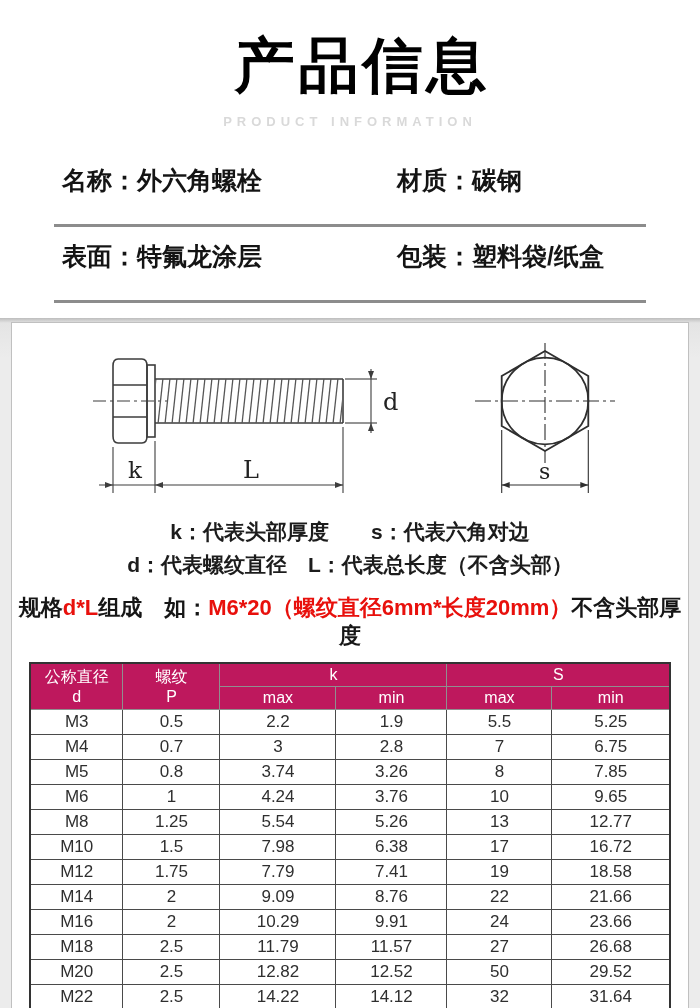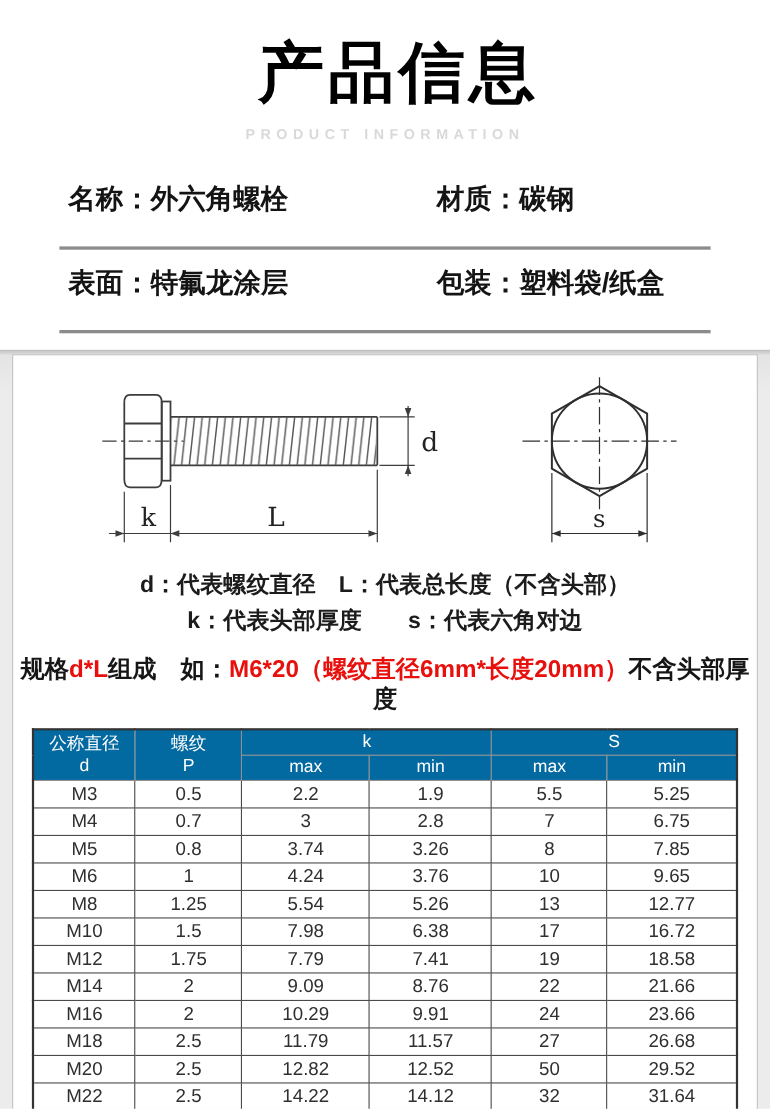--- a/index.html
+++ b/index.html
@@ -81,21 +81,21 @@
   }
   
   table.spec-table {
     width: 642px;
     margin: 12px auto 0 auto;
     border-collapse: collapse;
     table-layout: fixed;
     text-align: center;
   }
   .spec-table th {
-    background: #0369a1;
+    background: #be185d;
     color: #ffffff;
     font-weight: 500;
     font-size: 16px;
     line-height: 1.25;
     border: 1px solid #8f8f8f;
     padding: 1px 0;
   }
   .spec-table tr.subhead th { height: 23px; }
   .spec-table tr.tophead th { height: 23px; }
   .spec-table td {
@@ -176,22 +176,22 @@
         <line x1="476.7" y1="91" x2="476.7" y2="154" stroke-width="1.1"></line>
         <line x1="563.3" y1="91" x2="563.3" y2="154" stroke-width="1.1"></line>
         <line x1="476.7" y1="146" x2="563.3" y2="146" stroke-width="1.1"></line>
         <polygon points="476.7,146 484.7,143 484.7,149" fill="#2f2f2f" stroke="none"></polygon>
         <polygon points="563.3,146 555.3,143 555.3,149" fill="#2f2f2f" stroke="none"></polygon>
       </g>
       <text x="514" y="140" font-family="DejaVu Serif, serif" font-size="22" fill="#222">s</text>
     </svg>
 
     <div class="legend">
+      <div>k：代表头部厚度　　s：代表六角对边</div>
       <div>d：代表螺纹直径　L：代表总长度（不含头部）</div>
-      <div>k：代表头部厚度　　s：代表六角对边</div>
     </div>
 
     <div class="spec-line">
       <span>规格</span><span class="red">d*L</span><span>组成　如：</span><span class="red">M6*20（螺纹直径6mm*长度20mm）</span><span>不含头部厚度</span>
     </div>
 
 
     <table class="spec-table">
       <colgroup>
         <col style="width:93px">

